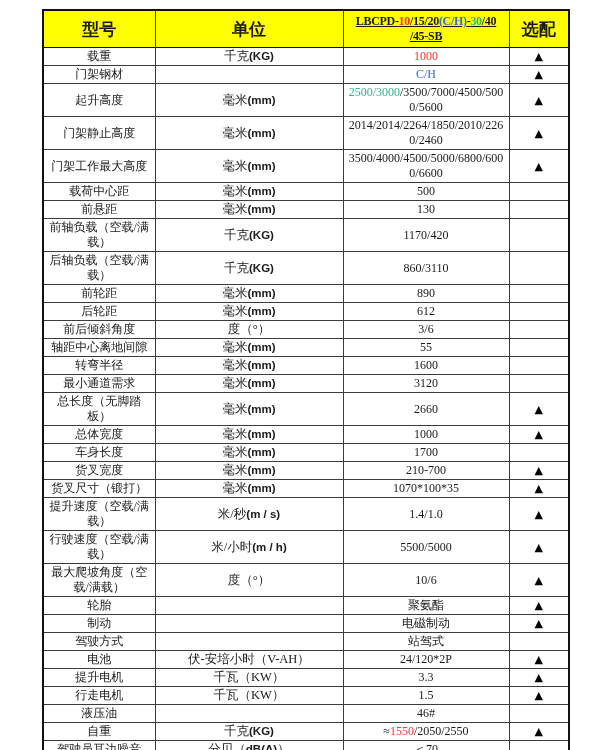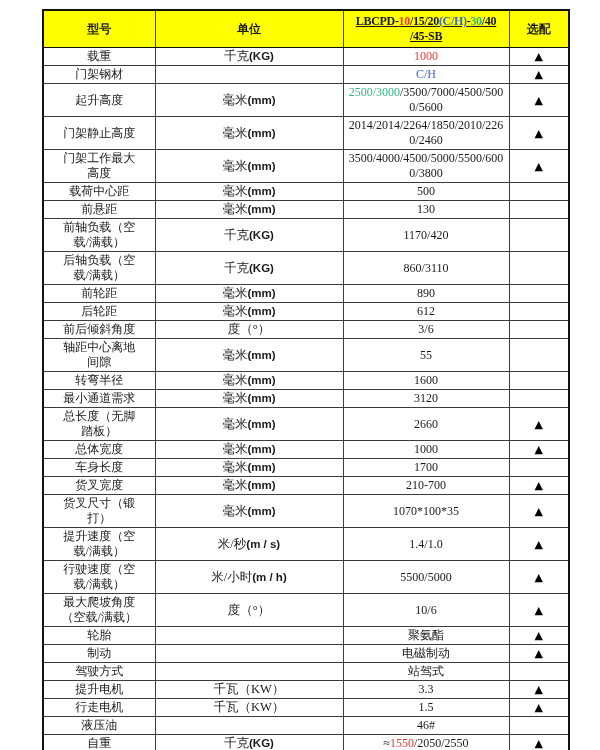--- a/index.html
+++ b/index.html
@@ -16,25 +16,25 @@
     margin:9px 0 0 42px;border:2px solid var(--outer);
   }
   col.c1{width:112px;} col.c2{width:188px;} col.c3{width:166px;} col.c4{width:60px;}
   th,td{
     border:1px solid var(--border);
     text-align:center;vertical-align:middle;
     padding:1px 2px;line-height:15px;
   }
   thead th{
     background:var(--header-bg);height:34px;
-    font-size:12px;font-weight:bold;border-bottom:1.5px solid var(--outer);
+    font-size:17px;font-weight:bold;border-bottom:1.5px solid var(--outer);
   }
   thead th.model{font-size:12px;letter-spacing:-0.3px;}
   td{height:15px;font-size:12.5px;}
-  td.lbl{font-size:12px;padding:1px 17px;}
+  td.lbl{font-size:12px;padding:1px 2px;}
   td.val{font-size:12px;word-break:break-all;}
   td.opt{font-size:11px;font-family:"DejaVu Sans","Liberation Sans",sans-serif;color:#000;}
   .seg-line{white-space:nowrap;text-decoration:underline;}
   .c-red{color:var(--red);} .c-blue{color:var(--blue);} .c-green{color:var(--green);}
   .b{font-family:Liberation Sans, sans-serif;font-weight:bold;font-size:11.5px;}
   .tri{display:inline-block;}
 </style>
 </head>
 <body>
 
@@ -74,21 +74,21 @@
       </tr>
       <tr>
         <td class="lbl">门架静止高度</td>
         <td><span>毫米</span><span class="b">(mm)</span></td>
         <td class="val"><span>2014/2014/2264/1850/2010/2260/2460</span></td>
         <td class="opt"><span class="tri">▲</span></td>
       </tr>
       <tr>
         <td class="lbl">门架工作最大高度</td>
         <td><span>毫米</span><span class="b">(mm)</span></td>
-        <td class="val"><span>3500/4000/4500/5000/5500/6000/3800</span></td>
+        <td class="val"><span>3500/4000/4500/5000/6800/6000/6600</span></td>
         <td class="opt"><span class="tri">▲</span></td>
       </tr>
       <tr>
         <td class="lbl">载荷中心距</td>
         <td><span>毫米</span><span class="b">(mm)</span></td>
         <td class="val"><span>500</span></td>
         <td class="opt"></td>
       </tr>
       <tr>
         <td class="lbl">前悬距</td>
@@ -202,20 +202,26 @@
         <td class="lbl">制动</td>
         <td></td>
         <td class="val"><span>电磁制动</span></td>
         <td class="opt"><span class="tri">▲</span></td>
       </tr>
       <tr>
         <td class="lbl">驾驶方式</td>
         <td></td>
         <td class="val"><span>站驾式</span></td>
         <td class="opt"></td>
+      </tr>
+      <tr>
+        <td class="lbl">电池</td>
+        <td><span>伏-安培小时（V-AH）</span></td>
+        <td class="val"><span>24/120*2P</span></td>
+        <td class="opt"><span class="tri">▲</span></td>
       </tr>
       <tr>
         <td class="lbl">提升电机</td>
         <td><span>千瓦（KW）</span></td>
         <td class="val"><span>3.3</span></td>
         <td class="opt"><span class="tri">▲</span></td>
       </tr>
       <tr>
         <td class="lbl">行走电机</td>
         <td><span>千瓦（KW）</span></td>

